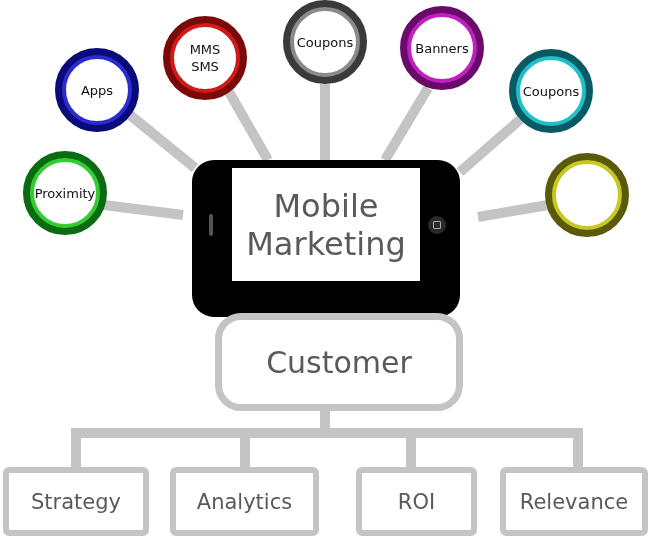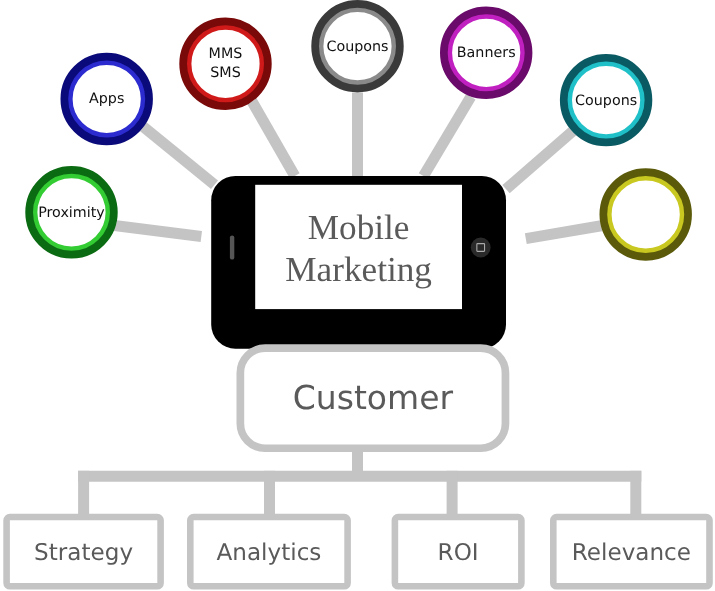--- a/index.html
+++ b/index.html
@@ -9,21 +9,21 @@
     position: absolute; width: 84px; height: 84px; border-radius: 50%;
     box-sizing: border-box; background: #ffffff;
     display: flex; align-items: center; justify-content: center; text-align: center;
     font-size: 13px; line-height: 17px; color: #111;
   }
   .circle .ring-outer { position: absolute; inset: 0; border-radius: 50%; border: 8px solid; box-sizing: border-box; }
   .circle .ring-inner { position: absolute; inset: 7px; border-radius: 50%; border: 4px solid; box-sizing: border-box; }
   .circle .lbl { position: relative; z-index: 2; white-space: pre-line; }
   .phone {
     position: absolute; left: 192px; top: 160px; width: 268px; height: 157px;
-    background: #000; border-radius: 22px; font-family: Liberation Serif, serif;
+    background: #000; border-radius: 22px;
   }
   .screen {
     position: absolute; left: 40px; top: 8px; width: 188px; height: 113px;
     background: #fff; display: flex; align-items: center; justify-content: center;
     text-align: center; color: #5a5a5a; font-size: 32px; line-height: 38px; white-space: pre-line;
   }
   .speaker { position: absolute; left: 17px; top: 54px; width: 4px; height: 22px; background: #555; border-radius: 2px; }
   .home { position: absolute; left: 236px; top: 56px; width: 18px; height: 18px; border-radius: 50%; background: #2a2a2a; }
   .home::after { content: ""; position: absolute; left: 5px; top: 5px; width: 6px; height: 6px; border: 1px solid #aaa; border-radius: 1px; }
   .box {

